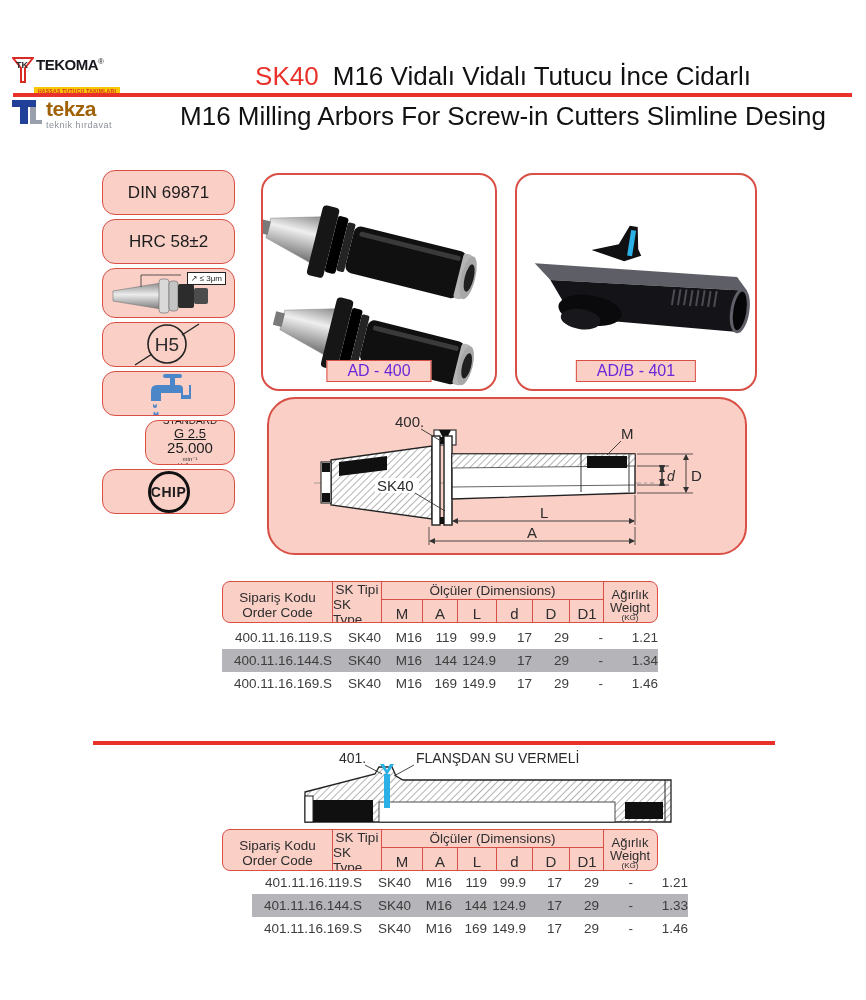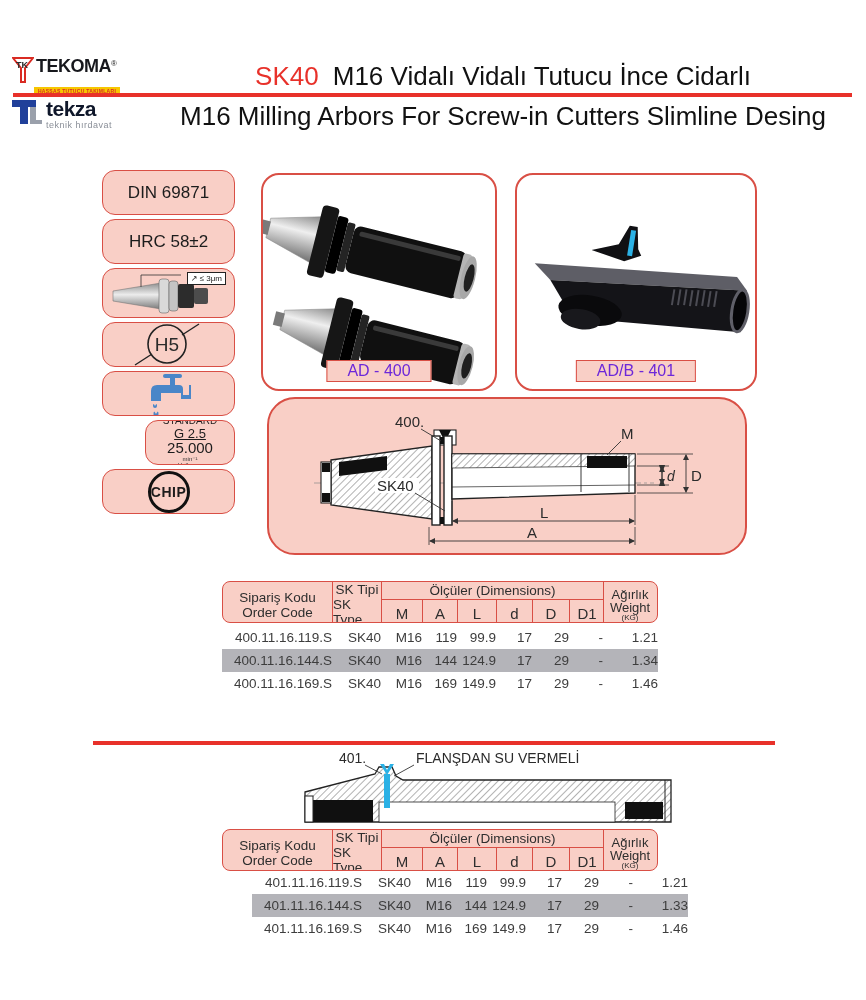--- a/index.html
+++ b/index.html
@@ -3,27 +3,27 @@
 <meta charset="utf-8">
 <style>
   * { margin:0; padding:0; box-sizing:border-box; }
   html,body { background:#fff; }
   body { font-family:"Liberation Sans","DejaVu Sans",sans-serif; color:#1a1a1a; }
   .page { position:relative; width:866px; height:1000px; background:#fff; overflow:hidden; }
 
   
   .logo-tekoma { position:absolute; left:12px; top:56px; width:112px; }
   .tekoma-row { display:flex; align-items:flex-start; }
-  .tekoma-name { font-size:18px; font-weight:bold; color:#17181d; letter-spacing:-0.5px; margin-left:2px; }
+  .tekoma-name { font-size:15px; font-weight:bold; color:#17181d; letter-spacing:-0.5px; margin-left:2px; }
   .tekoma-reg { font-size:8px; vertical-align:super; }
   .tekoma-tagline { margin-left:22px; margin-top:1px; width:86px; height:8px; background:#f7c600;
       color:#d92b23; font-size:5px; font-weight:bold; text-align:center; line-height:8px; letter-spacing:0.3px; }
   .logo-tekza { position:absolute; left:12px; top:98px; width:112px; display:flex; }
   .tekza-txt { margin-left:4px; }
-  .tekza-name { font-size:21px; font-weight:bold; color:#0f172a; letter-spacing:-0.5px; line-height:22px; }
+  .tekza-name { font-size:21px; font-weight:bold; color:#a16207; letter-spacing:-0.5px; line-height:22px; }
   .tekza-sub { font-size:9px; color:#8a8f98; letter-spacing:0.5px; }
 
   .title1 { position:absolute; left:148px; top:61px; width:710px; text-align:center; font-size:26px; color:#111; white-space:nowrap; }
   .title1 .code { color:#e8312a; margin-right:14px; }
   .redline { position:absolute; left:13px; top:93px; width:839px; height:4px; background:#e8312a; }
   .title2 { position:absolute; left:148px; top:101px; width:710px; text-align:center; font-size:26px; color:#111; white-space:nowrap; }
 
   
   .badges { position:absolute; left:102px; top:170px; width:133px; display:flex; flex-direction:column; gap:4px; }
   .badge { background:#f9cfc6; border:1.6px solid #d94f45; border-radius:13px; height:45px;

